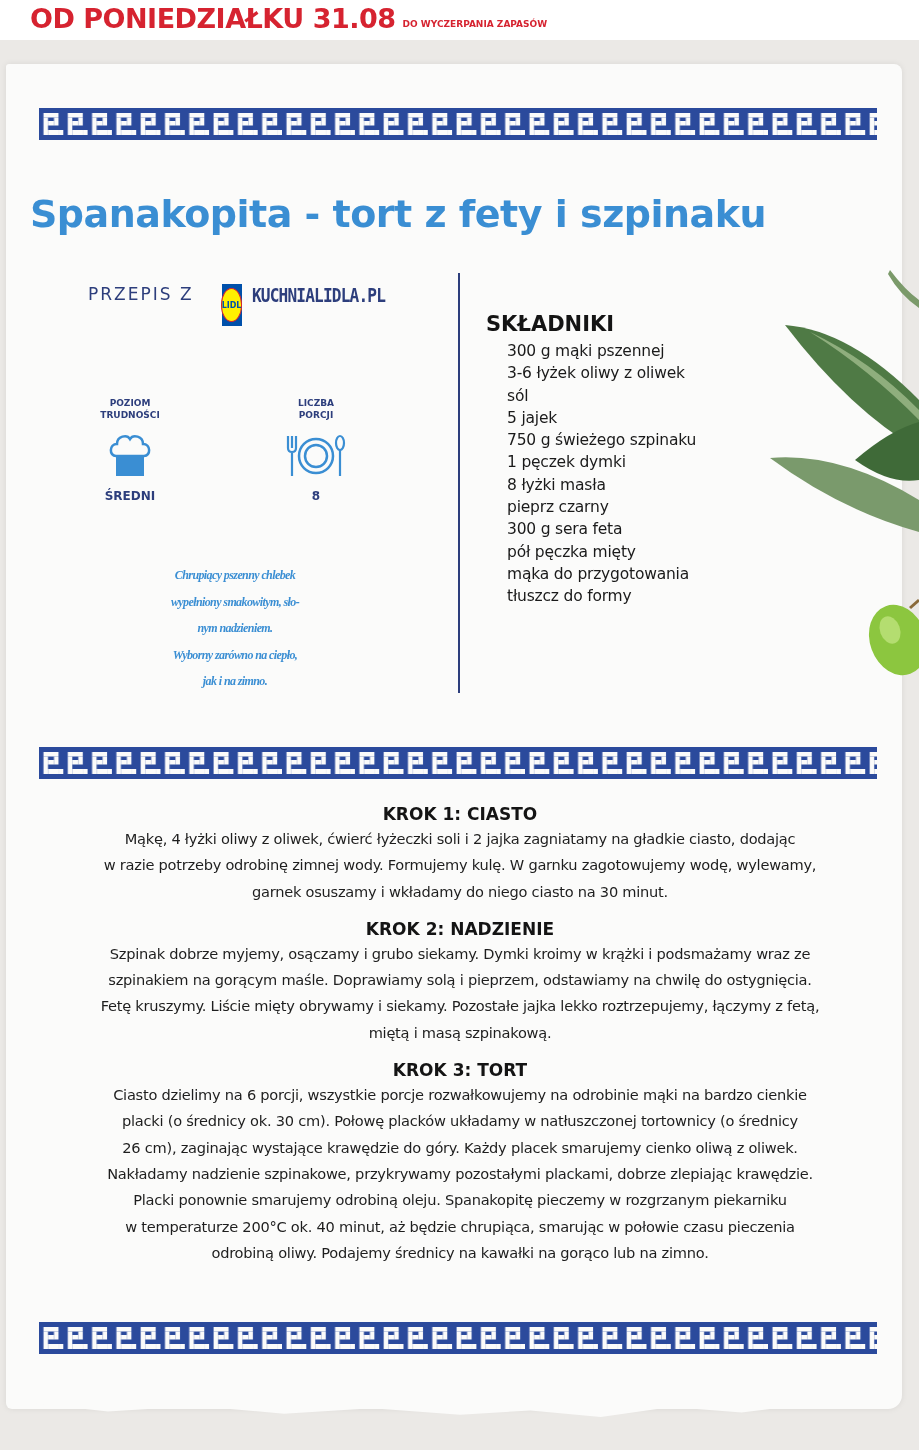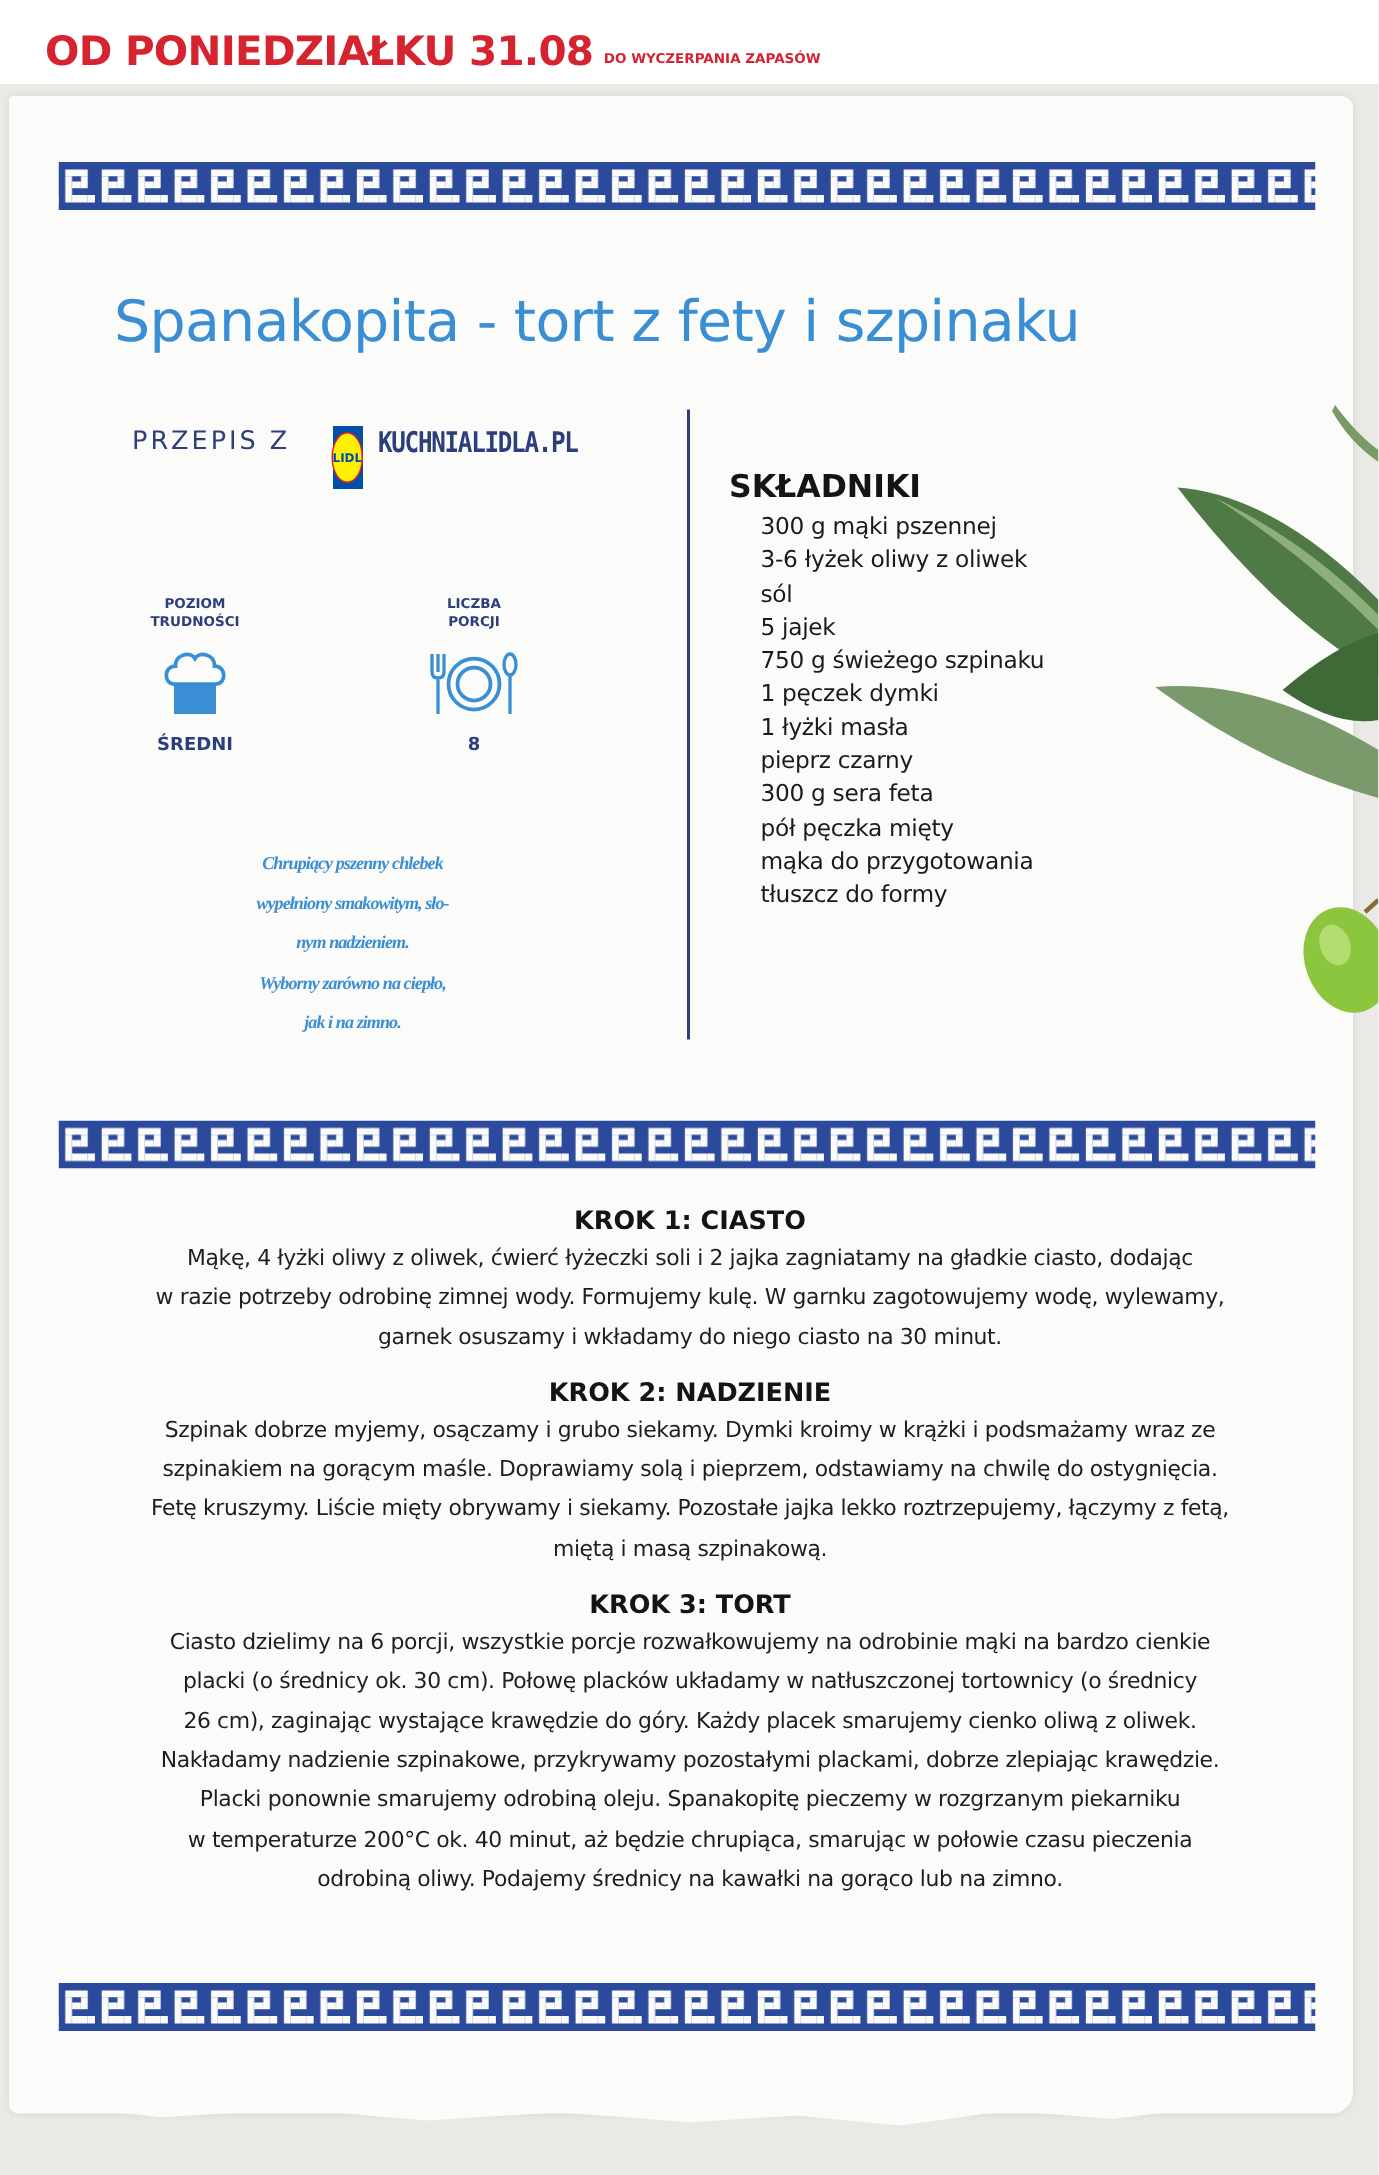--- a/index.html
+++ b/index.html
@@ -4,21 +4,21 @@
 <style>
   * { box-sizing: border-box; margin: 0; padding: 0; }
   html, body { width: 919px; height: 1450px; overflow: hidden; }
   body {
     position: relative;
     background: #ebe9e6;
     font-family: "DejaVu Sans", sans-serif;
     color: #1a1a1a;
   }
   .top-banner {
-    position: absolute; left: 0; top: 0; width: 919px; height: 56px;
+    position: absolute; left: 0; top: 0; width: 919px; height: 40px;
     background: #ffffff;
     display: flex; align-items: flex-end; padding-left: 30px; padding-bottom: 6px;
   }
   .top-banner .big {
     font-family: "DejaVu Sans", sans-serif; font-weight: bold;
     color: #d62330; font-size: 27px; letter-spacing: -0.5px;
   }
   .top-banner .small {
     font-family: "DejaVu Sans", sans-serif; font-weight: bold;
     color: #d62330; font-size: 9px; margin-left: 7px; margin-bottom: 5px;
@@ -32,21 +32,21 @@
   .paper-tear {
     position: absolute; left: 20px; top: 1395px; width: 880px; height: 22px;
     background: #fbfbfa;
     clip-path: polygon(0 0,100% 0,98% 60%,90% 40%,82% 80%,74% 55%,66% 100%,58% 70%,50% 90%,40% 60%,30% 85%,20% 50%,10% 75%,2% 40%);
   }
   .meander {
     position: absolute; left: 39px; width: 838px; height: 32px;
   }
   .title {
     position: absolute; left: 0; width: 796px; top: 192px; text-align: center;
-    font-family: "DejaVu Sans", sans-serif; font-weight: normal;
+    font-family: "DejaVu Sans", sans-serif; font-weight: bold;
     color: #3a8ed3; font-size: 38px; letter-spacing: -0.5px;
   }
   .source {
     position: absolute; left: 88px; top: 284px; display: flex; align-items: flex-start;
   }
   .source .lbl {
     font-family: "DejaVu Sans", sans-serif; color: #2d3e7c; font-size: 17px; letter-spacing: 2px;
   }
   .lidl-logo {
     width: 20px; height: 42px; background: #0050aa; margin-left: 28px;
@@ -189,21 +189,21 @@
 <div class="vdivider"></div>
 
 <div class="ing-title">SKŁADNIKI</div>
 <ul class="ing-list">
   <li>300 g mąki pszennej</li>
   <li>3-6 łyżek oliwy z oliwek</li>
   <li>sól</li>
   <li>5 jajek</li>
   <li>750 g świeżego szpinaku</li>
   <li>1 pęczek dymki</li>
-  <li>1 łyżki masła</li>
+  <li>8 łyżki masła</li>
   <li>pieprz czarny</li>
   <li>300 g sera feta</li>
   <li>pół pęczka mięty</li>
   <li>mąka do przygotowania</li>
   <li>tłuszcz do formy</li>
 </ul>
 
 <svg class="leaves" viewBox="0 0 189 460">
   <path d="M160 30 Q175 50 189 60 L189 68 Q170 55 158 34 Z" fill="#7b9a6a"></path>
   <path d="M55 85 Q120 90 189 160 L189 210 Q120 170 55 85 Z" fill="#4f7a45"></path>

